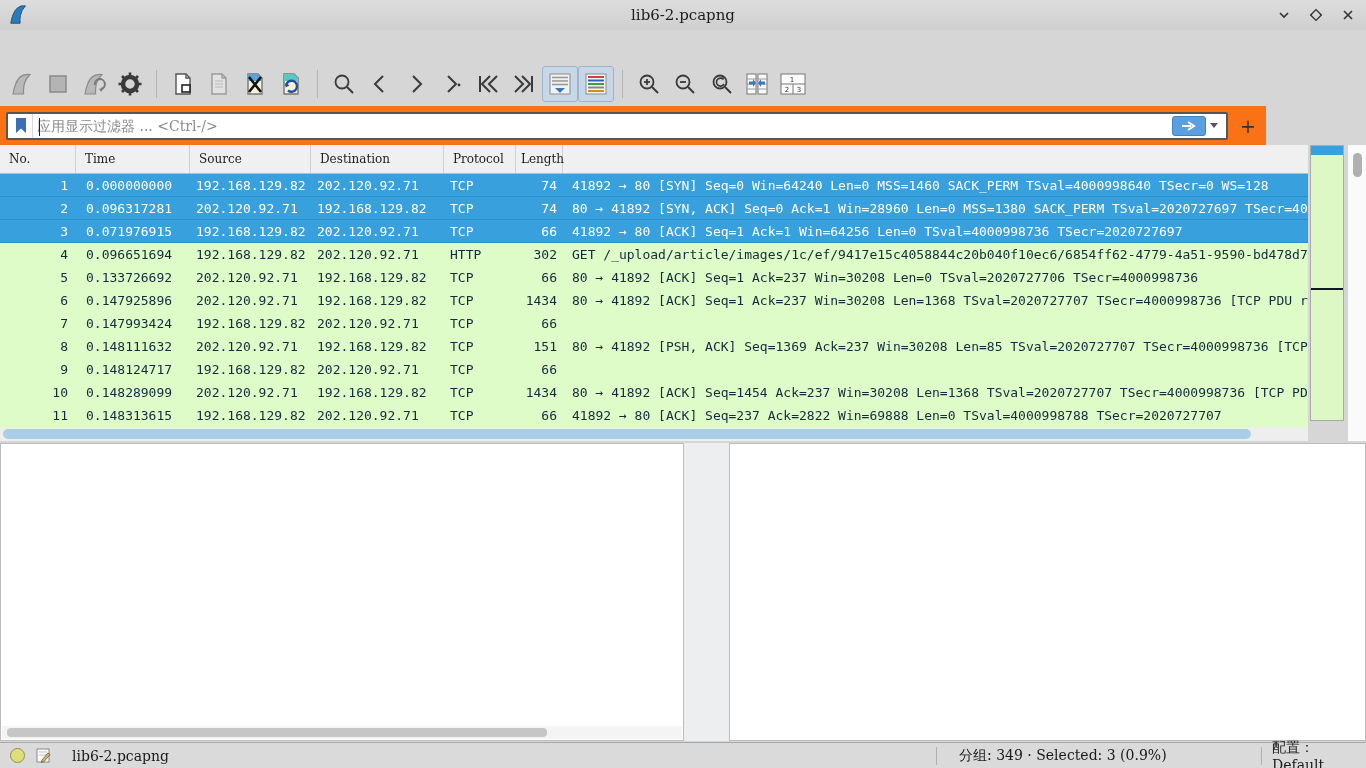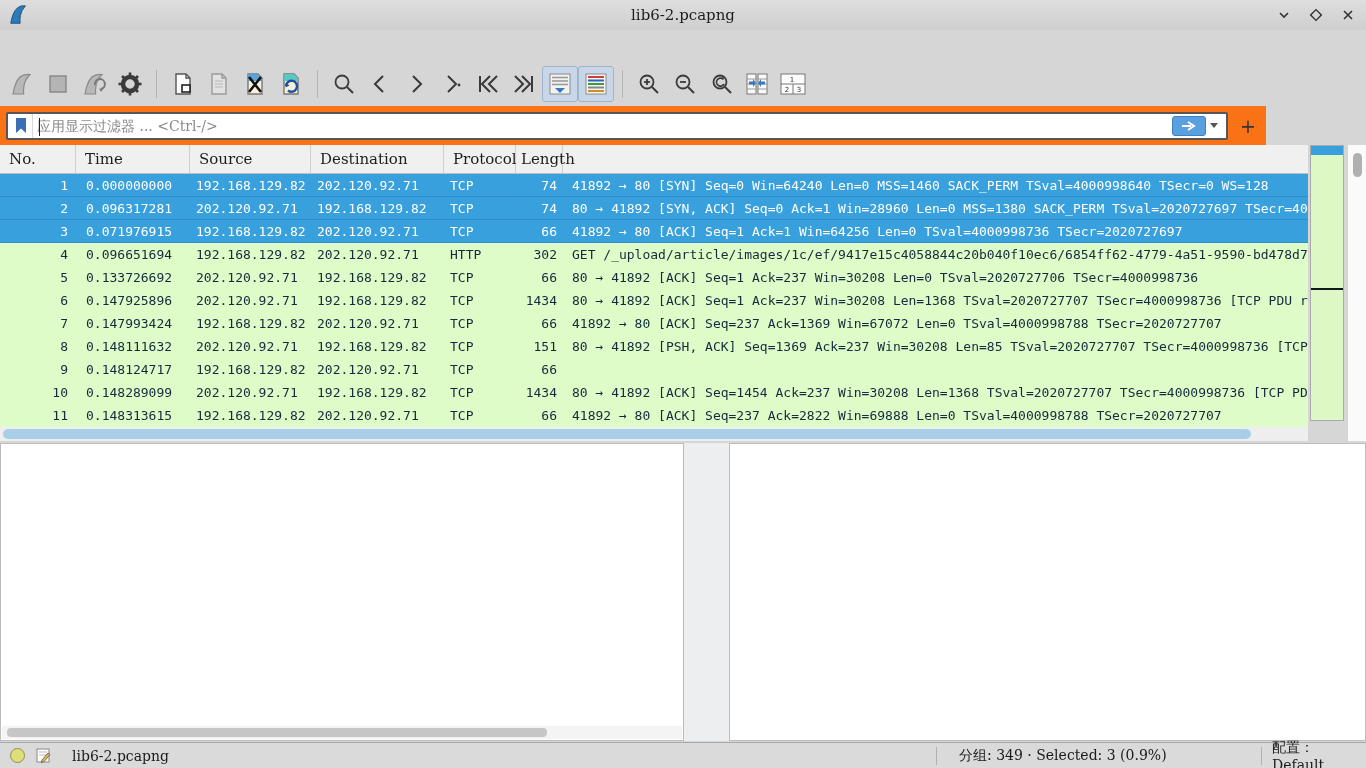--- a/index.html
+++ b/index.html
@@ -45,21 +45,21 @@
     color:#fff; font-family:"DejaVu Sans",sans-serif; font-size:14px; margin-right:2px; }
   .apply-caret { width:0; height:0; border-left:4px solid transparent; border-right:4px solid transparent;
     border-top:5px solid #555; margin:0 8px 0 2px; }
   .plus-btn { width:24px; height:24px; margin-left:8px; font-size:19px; color:#333;
     display:flex; align-items:center; justify-content:center; font-family:"DejaVu Sans",sans-serif; }
 
   
   .packet-list { position:absolute; left:0; top:145px; width:1308px; height:282px;
     background:#ffffff; overflow:hidden; }
   .plist-header { display:flex; height:29px; background:#f0f0f0; border-bottom:1px solid #bdbdbd;
-    font-size:15px; color:#1d1d1d; align-items:flex-end; }
+    font-size:12px; color:#1d1d1d; align-items:flex-end; }
   .hcell { height:100%; display:flex; align-items:center; border-right:1px solid #cfcfcf; padding-left:9px; }
   .prow { display:flex; height:23px; line-height:23px;
     font-family:"DejaVu Sans Mono","Liberation Mono",monospace; font-size:13px;
     background:#defcc8; color:#122b3e; white-space:nowrap; }
   .prow.selected { background:#38a0dc; color:#ffffff; border-bottom:1px solid #2b8ed0; height:23px; }
   .pcell { overflow:hidden; white-space:nowrap; flex-shrink:0; }
   .c-no   { width:76px;  text-align:right; padding-right:8px; }
   .c-time { width:114px; padding-left:10px; }
   .c-src  { width:121px; padding-left:6px; }
   .c-dst  { width:133px; padding-left:6px; }
@@ -395,21 +395,20 @@
       <span class="pcell c-len">1434</span>
       <span class="pcell c-info">80 → 41892 [ACK] Seq=1 Ack=237 Win=30208 Len=1368 TSval=2020727707 TSecr=4000998736 [TCP PDU re</span>
     </div>
         <div class="prow">
       <span class="pcell c-no">7</span>
       <span class="pcell c-time">0.147993424</span>
       <span class="pcell c-src">192.168.129.82</span>
       <span class="pcell c-dst">202.120.92.71</span>
       <span class="pcell c-proto">TCP</span>
       <span class="pcell c-len">66</span>
-      <span class="pcell c-info">41892 → 80 [ACK] Seq=237 Ack=1369 Win=67072 Len=0 TSval=4000998788 TSecr=2020727707</span>
     </div>
         <div class="prow">
       <span class="pcell c-no">8</span>
       <span class="pcell c-time">0.148111632</span>
       <span class="pcell c-src">202.120.92.71</span>
       <span class="pcell c-dst">192.168.129.82</span>
       <span class="pcell c-proto">TCP</span>
       <span class="pcell c-len">151</span>
       <span class="pcell c-info">80 → 41892 [PSH, ACK] Seq=1369 Ack=237 Win=30208 Len=85 TSval=2020727707 TSecr=4000998736 [TCP</span>
     </div>

